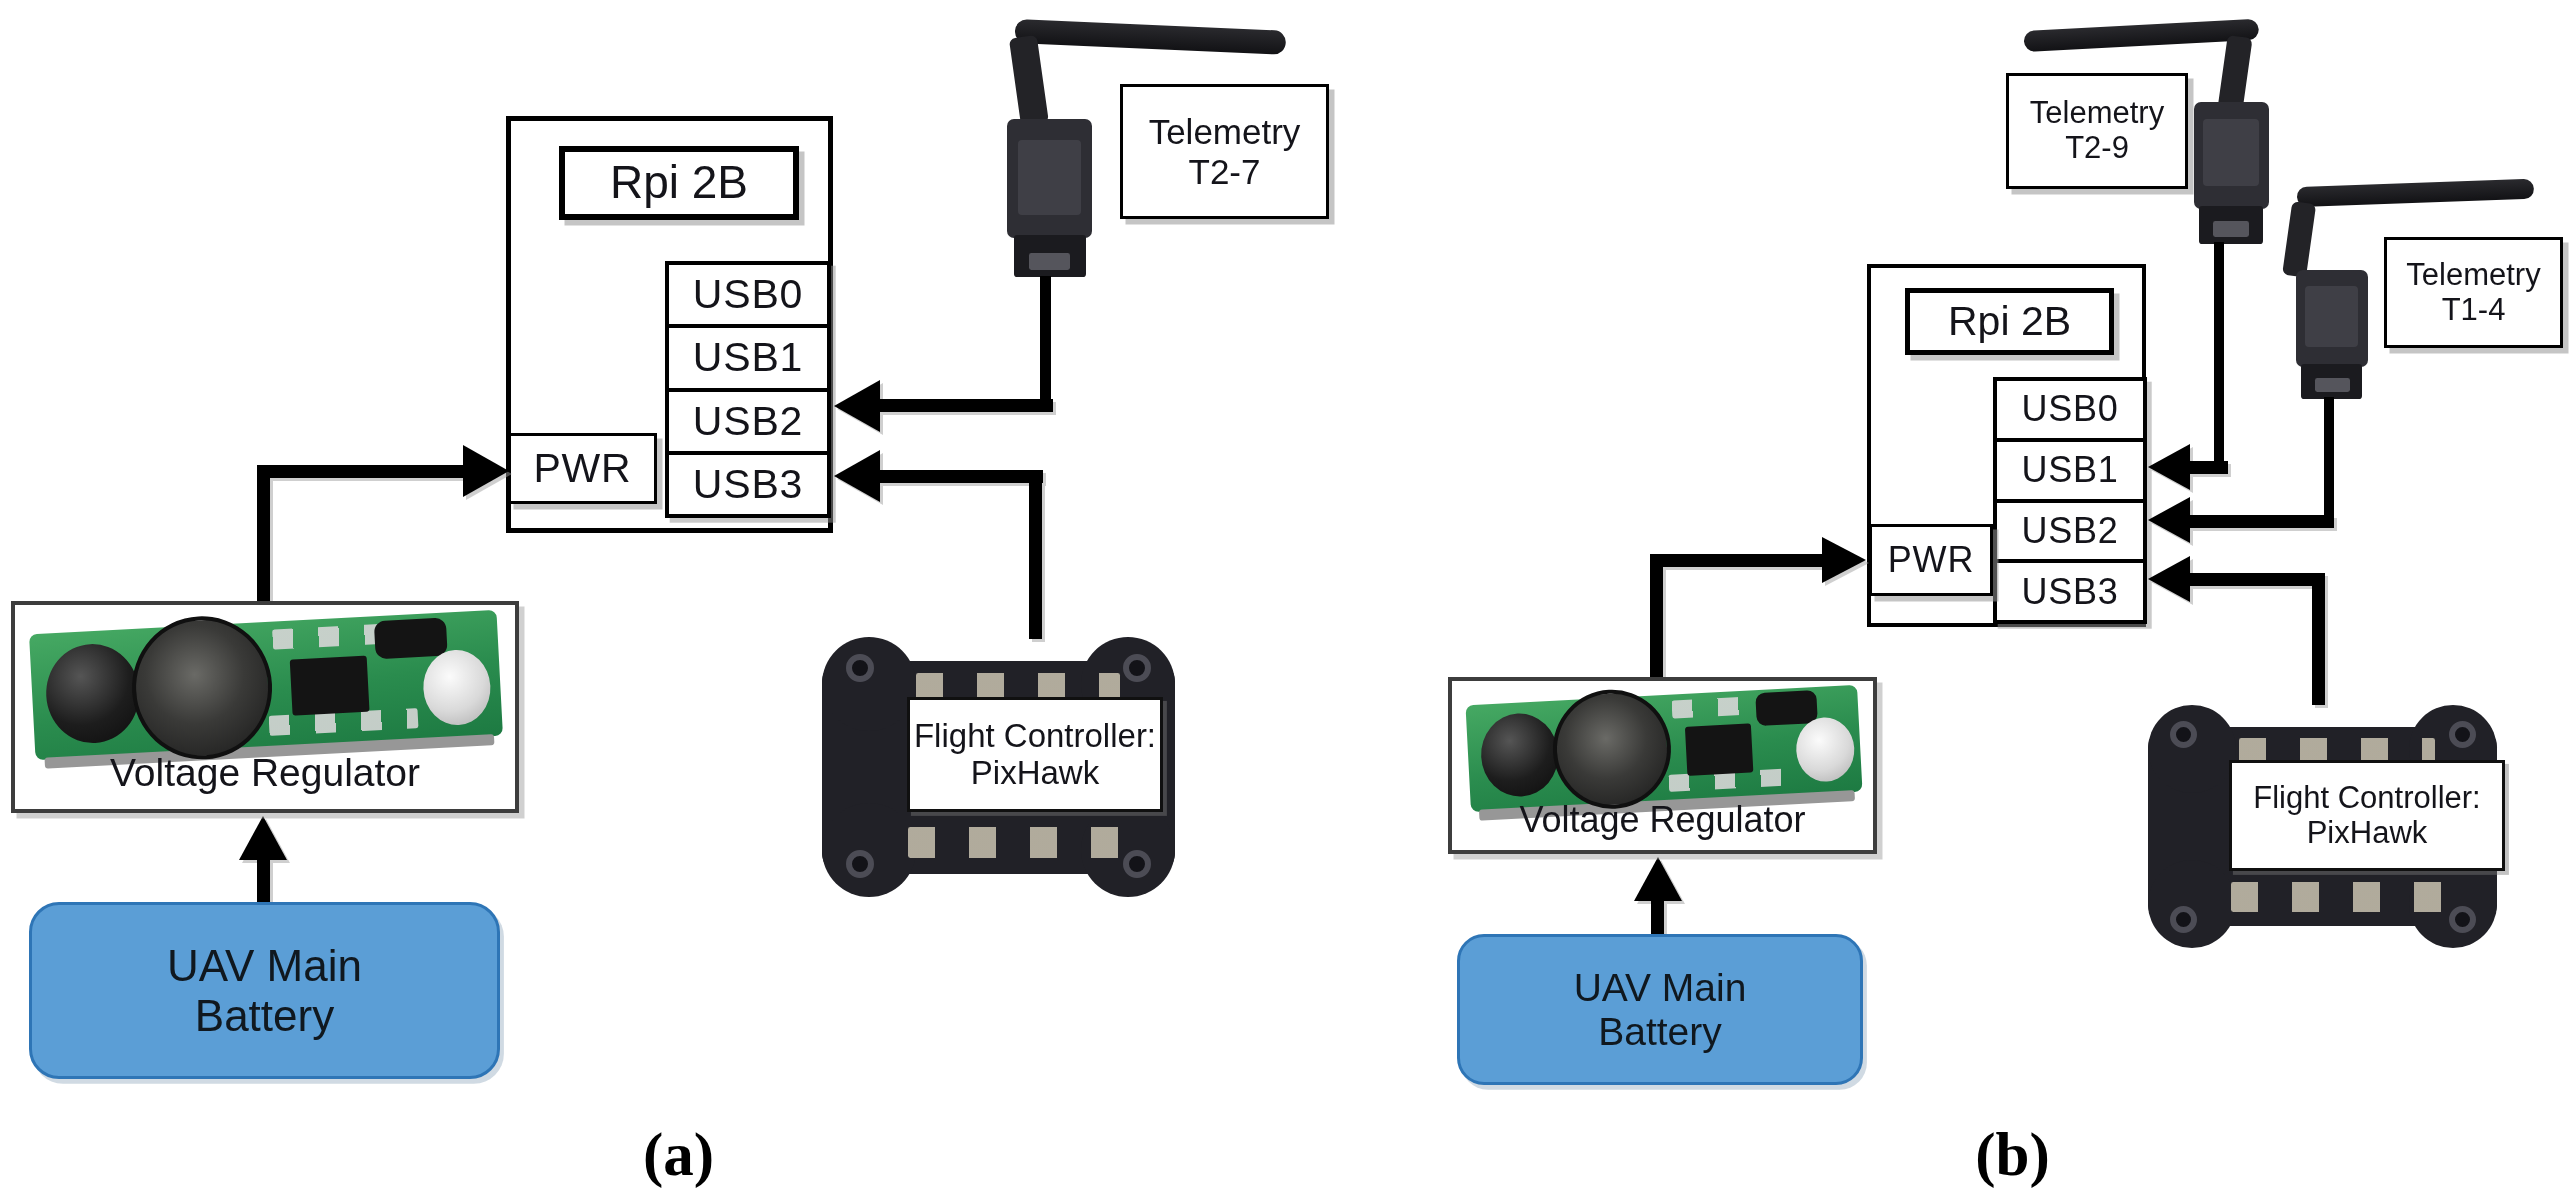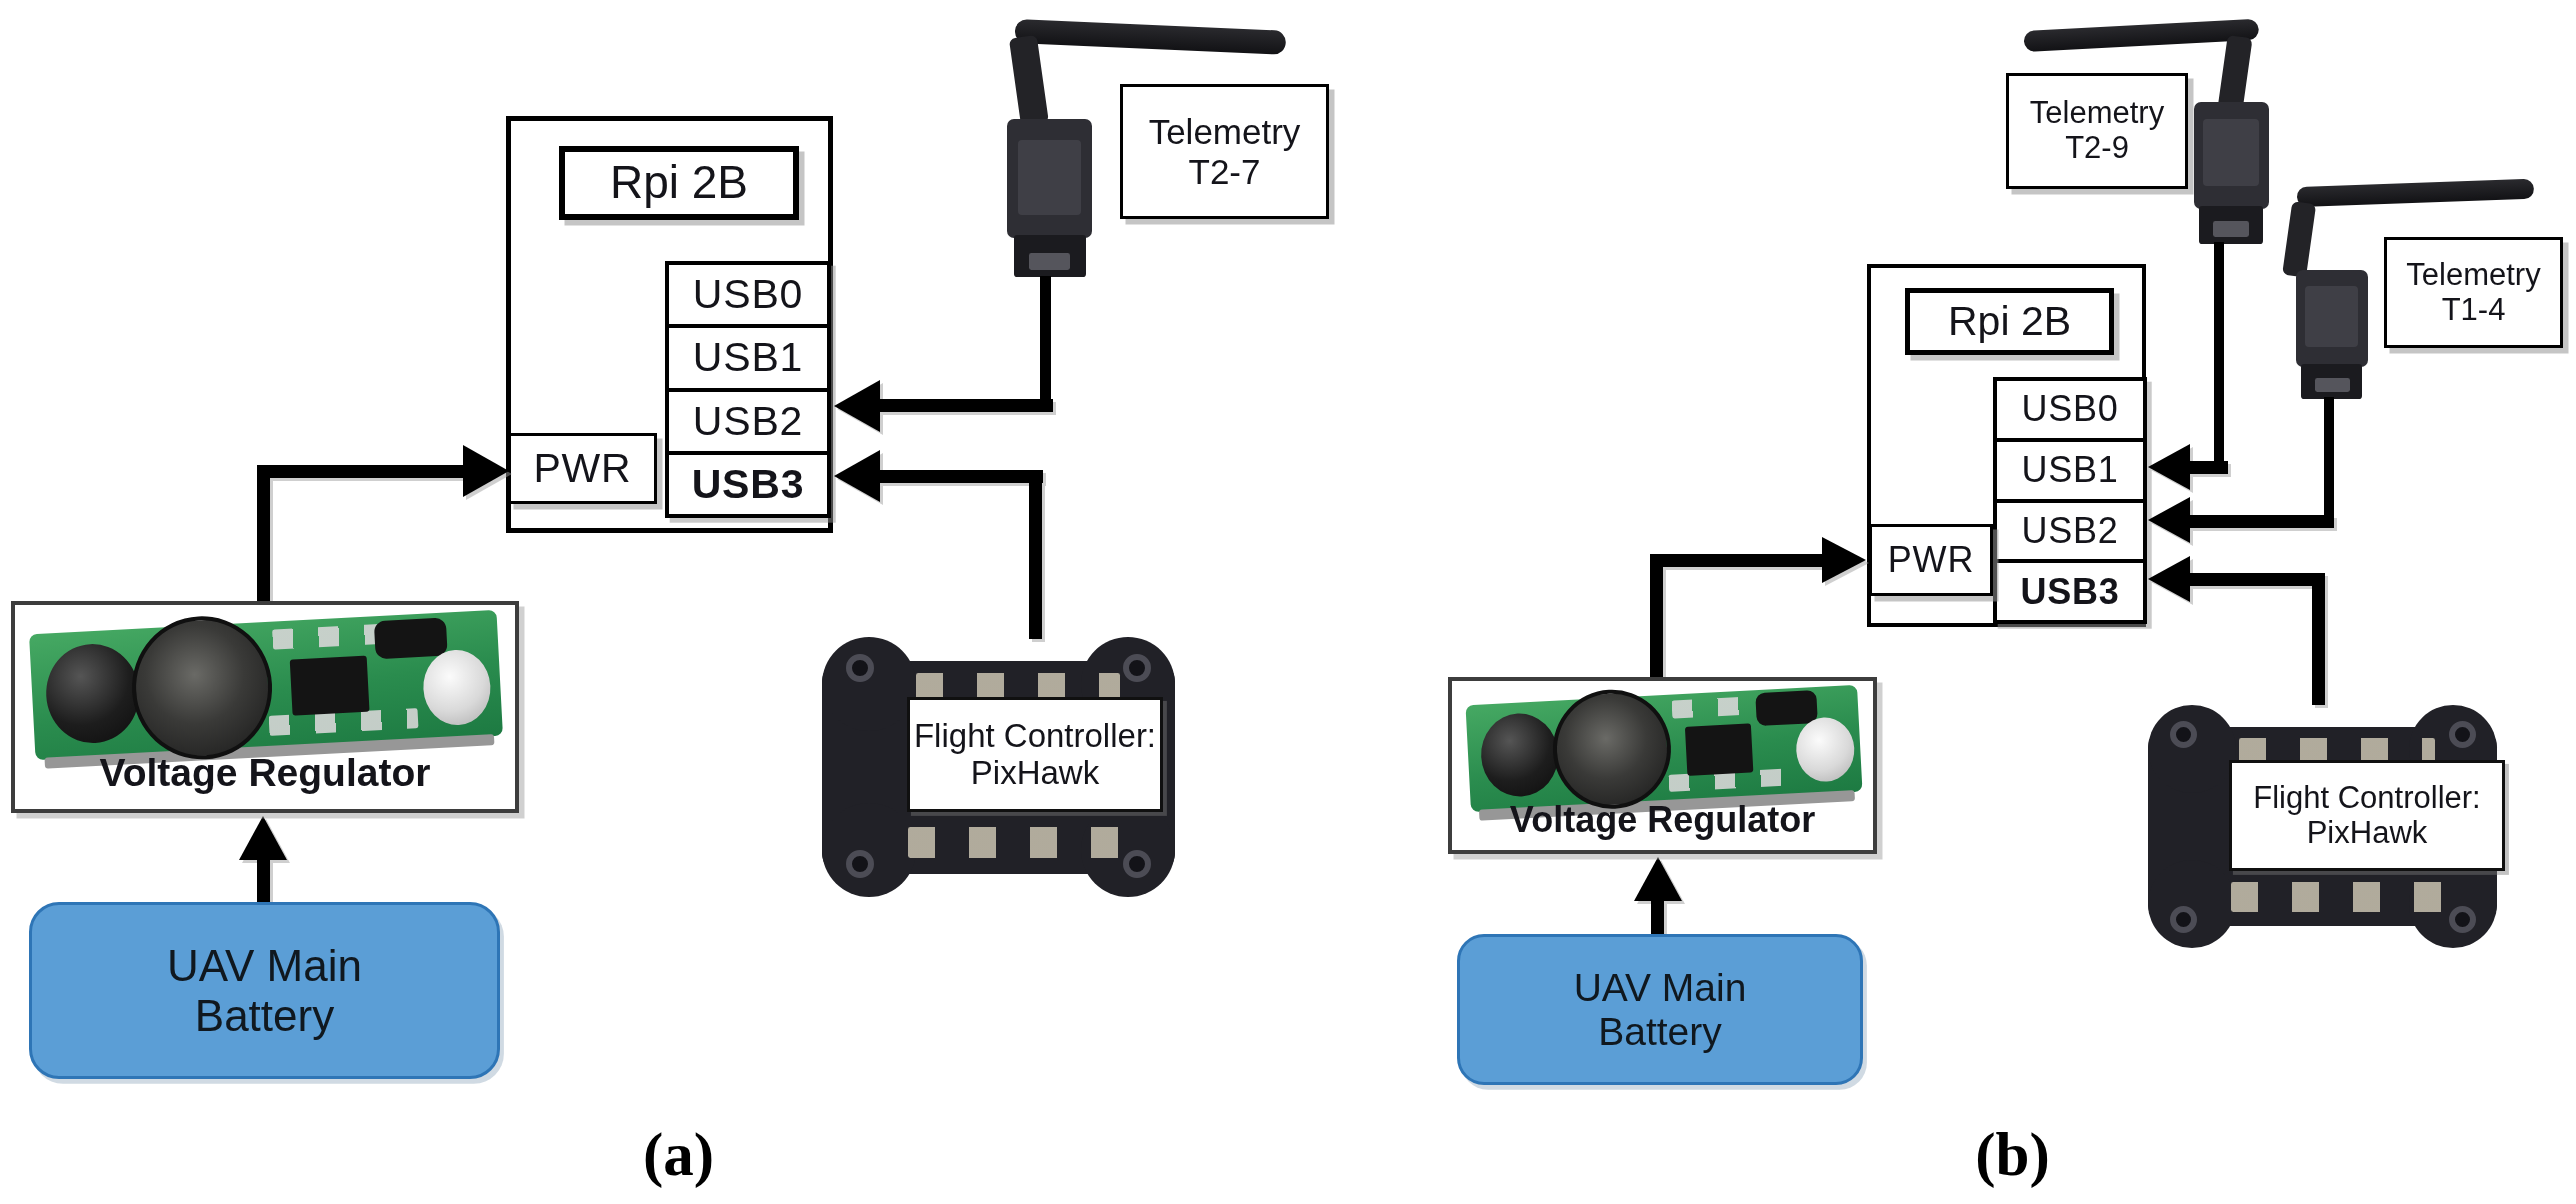--- a/index.html
+++ b/index.html
@@ -8,35 +8,35 @@
   .abs{position:absolute;}
   .box{position:absolute;background:#ffffff;border:3.9px solid #000;box-sizing:border-box;
        display:flex;align-items:center;justify-content:center;text-align:center;}
   .shadow{box-shadow:5.5px 5.5px 0 rgba(150,150,150,0.55);}
   .thick{border-width:5.5px;}
   .lbl{line-height:1.12;}
   .usbstack{position:absolute;background:#fff;border:4.7px solid #000;box-sizing:border-box;
             display:flex;flex-direction:column;box-shadow:4.7px 4.7px 0 rgba(150,150,150,0.5);}
   .usbrow{flex:1;display:flex;align-items:center;justify-content:center;
           border-bottom:4.7px solid #000;letter-spacing:0.8px;}
-  .usbrow:last-child{border-bottom:none;font-weight:bold;}
+  .usbrow:last-child{border-bottom:none;}
   .line{position:absolute;background:#000;}
   .link{position:absolute;left:0;top:0;width:0;height:0;filter:drop-shadow(3.9px 3.9px 0 rgba(160,160,160,0.5));}
   .arrL{position:absolute;width:0;height:0;border-top:26px solid transparent;
         border-bottom:26px solid transparent;border-right:46px solid #000;}
   .arrR{position:absolute;width:0;height:0;border-top:26px solid transparent;
         border-bottom:26px solid transparent;border-left:46px solid #000;}
   .arrU{position:absolute;width:0;height:0;border-left:24px solid transparent;
         border-right:24px solid transparent;border-bottom:44px solid #000;}
   .battery{position:absolute;background:#5B9ED6;border:3.1px solid #2E75B6;border-radius:30px;
            display:flex;align-items:center;justify-content:center;text-align:center;
            color:#10181f;box-sizing:border-box;box-shadow:3.9px 4.7px 0 rgba(120,150,175,0.35);}
   .vrbox{position:absolute;background:#fff;border:4.7px solid #3d3d3d;box-sizing:border-box;
          box-shadow:5.5px 5.5px 0 rgba(150,150,150,0.45);}
-  .vrtext{position:absolute;left:0;right:0;text-align:center;font-weight:bold;}
+  .vrtext{position:absolute;left:0;right:0;text-align:center;}
   
   .pcb{position:absolute;background:linear-gradient(175deg,#46a963 0%,#2a8c4e 55%,#1d7a42 100%);
        border-radius:7.8px;transform:rotate(-3deg);}
   .pcbedge{position:absolute;left:2%;bottom:-9.4px;width:96%;height:11px;background:#979797;border-radius:3.1px;}
   .cap-dark{position:absolute;border-radius:50%;
             background:radial-gradient(circle at 38% 32%,#555 0%,#1d1d1d 55%,#0c0c0c 100%);}
   .cap-big{position:absolute;border-radius:50%;
            background:radial-gradient(circle at 45% 40%,#6a6a66 0%,#3a3a38 45%,#181818 100%);
            border:4.7px solid #101010;box-sizing:border-box;}
   .cap-white{position:absolute;border-radius:50%;

